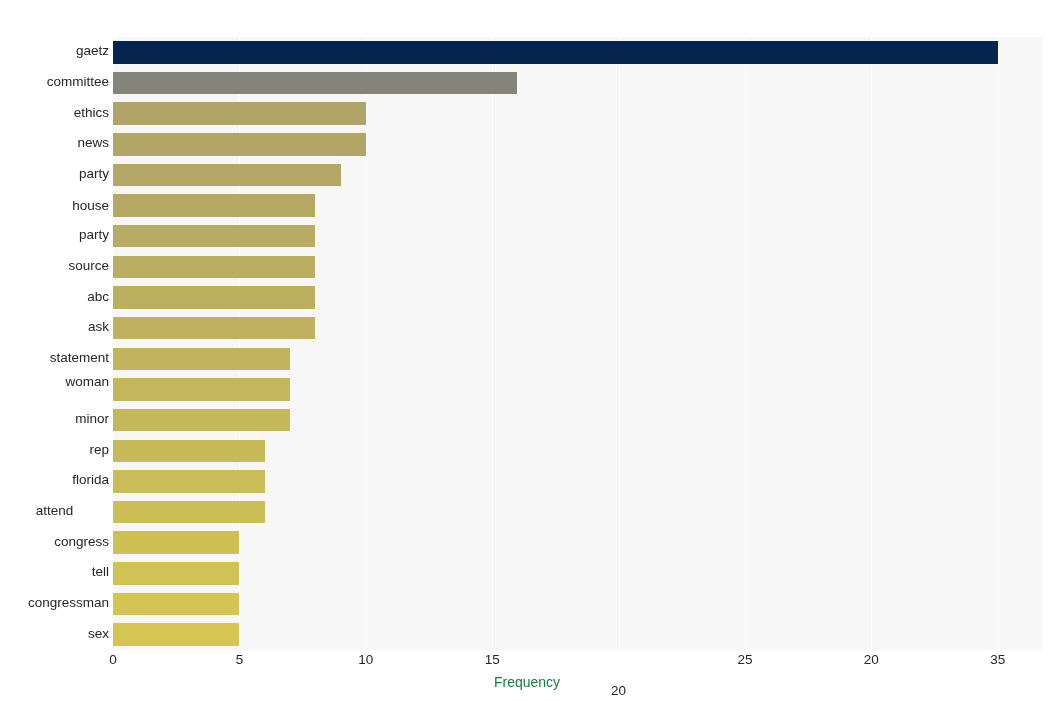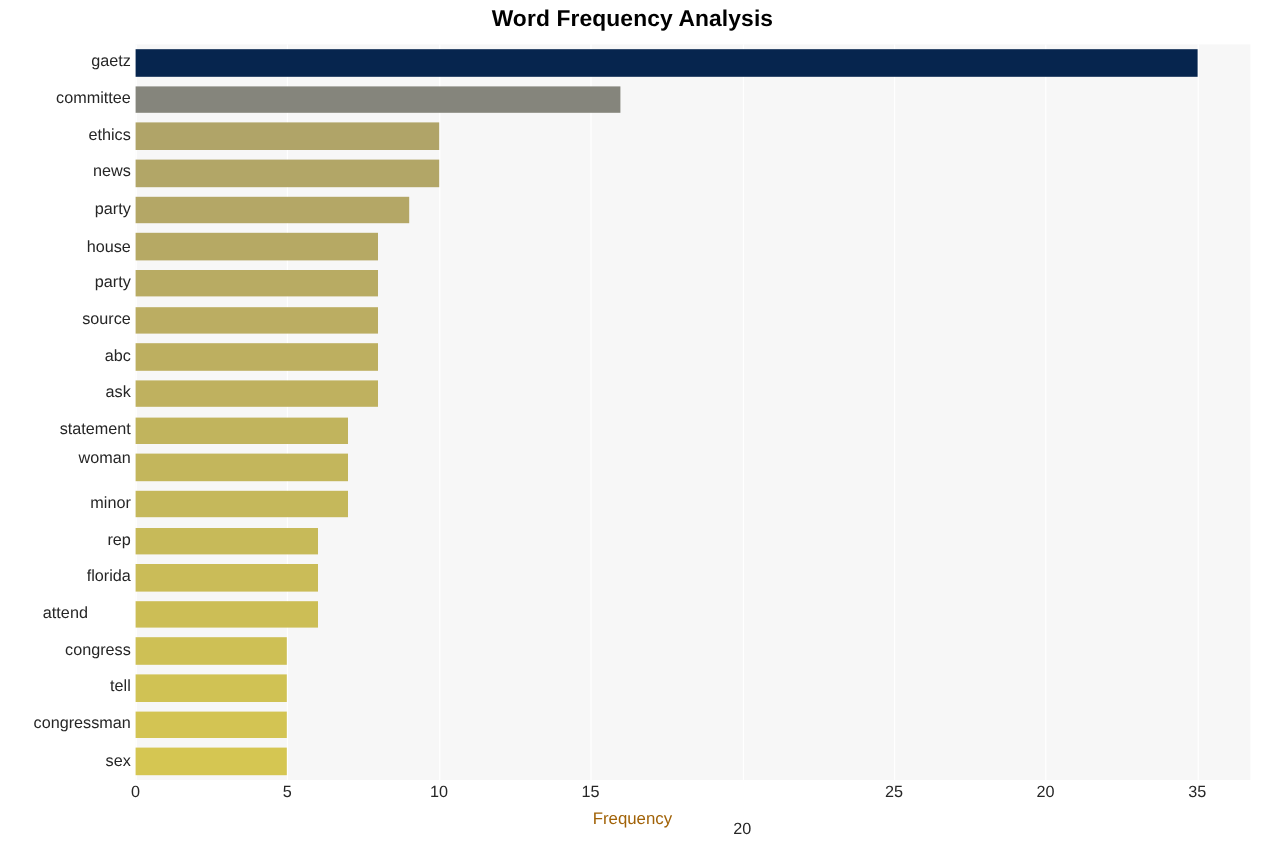--- a/index.html
+++ b/index.html
@@ -90,29 +90,28 @@
     color:#262626;
     transform:translateX(-50%);
     white-space:nowrap;
   }
   #x-axis-title{
     position:absolute;
     left:0;top:674px;
     width:1054px;
     text-align:center;
     font-size:14px;
-    color:#a16207;
+    color:#15803d;
   }
 </style>
 </head>
 <body>
 
 <div id="figure">
 
-  <div id="chart-title">Word Frequency Analysis</div>
 
   <div id="plot-area">
     <div id="gridlines">
         <div class="gridline-v" style="left: 0px;"></div>
         <div class="gridline-v" style="left: 126.395px;"></div>
         <div class="gridline-v" style="left: 252.789px;"></div>
         <div class="gridline-v" style="left: 379.184px;"></div>
         <div class="gridline-v" style="left: 505.578px;"></div>
         <div class="gridline-v" style="left: 631.973px;"></div>
         <div class="gridline-v" style="left: 758.367px;"></div>

